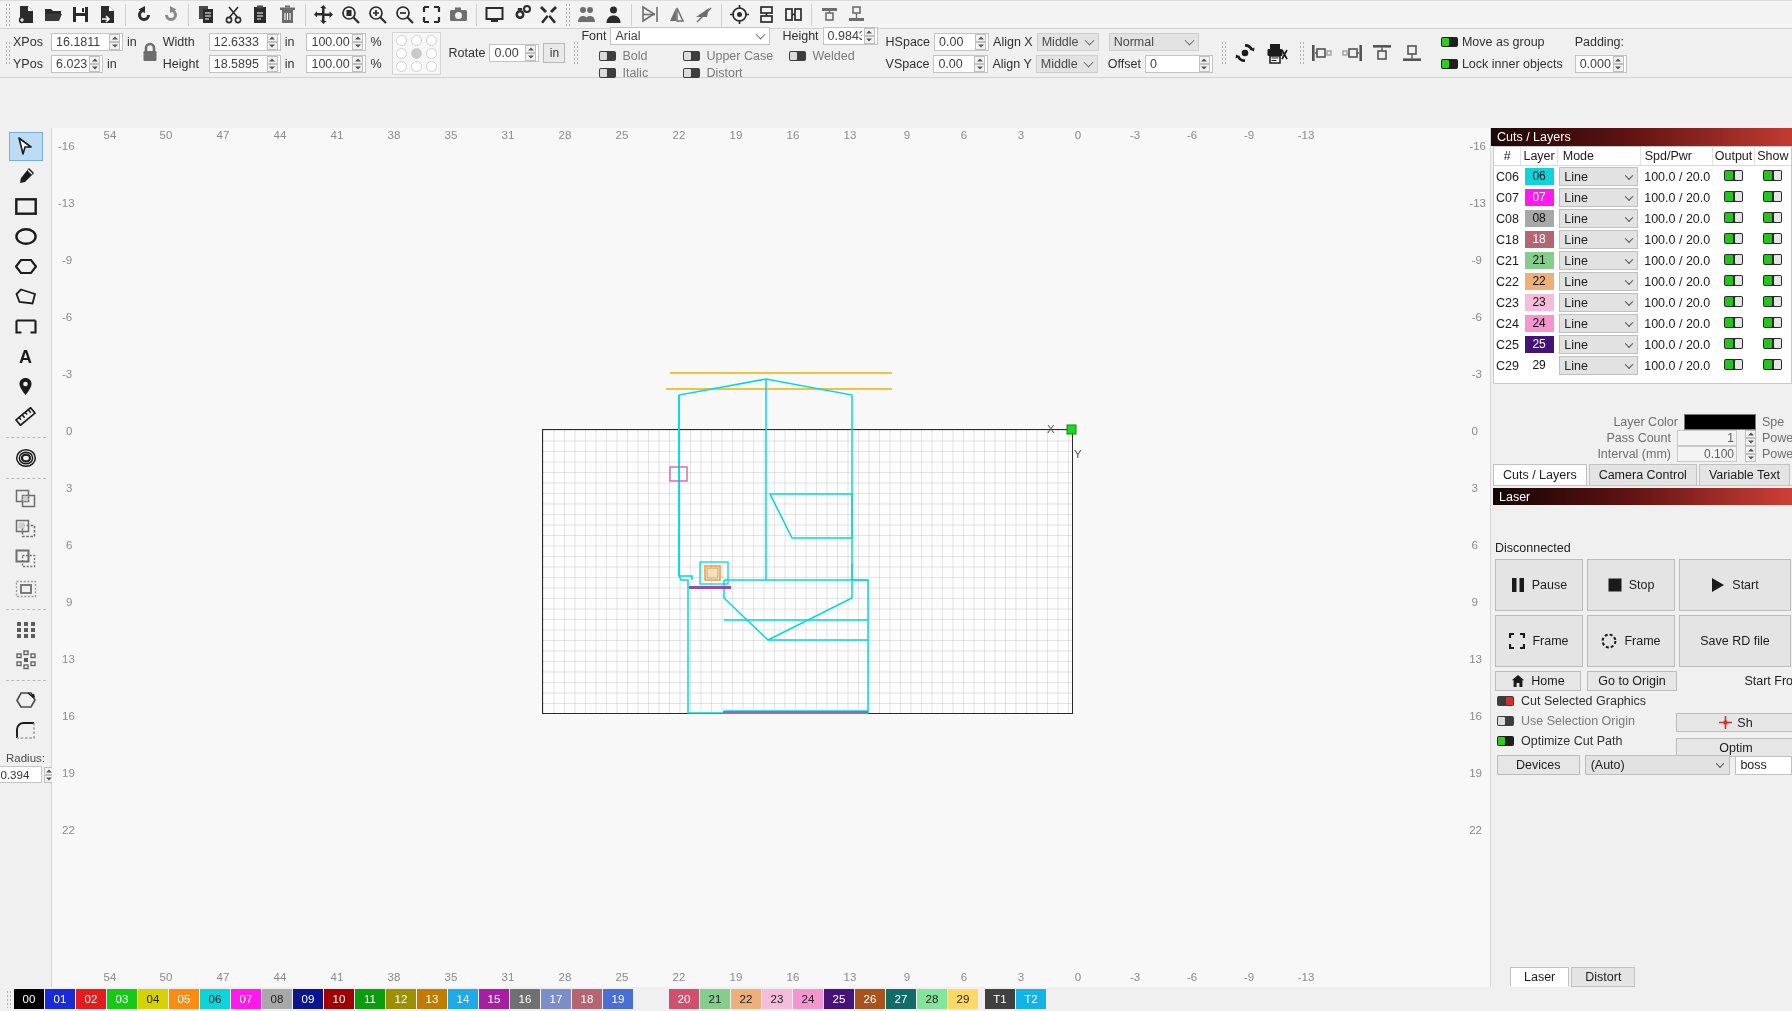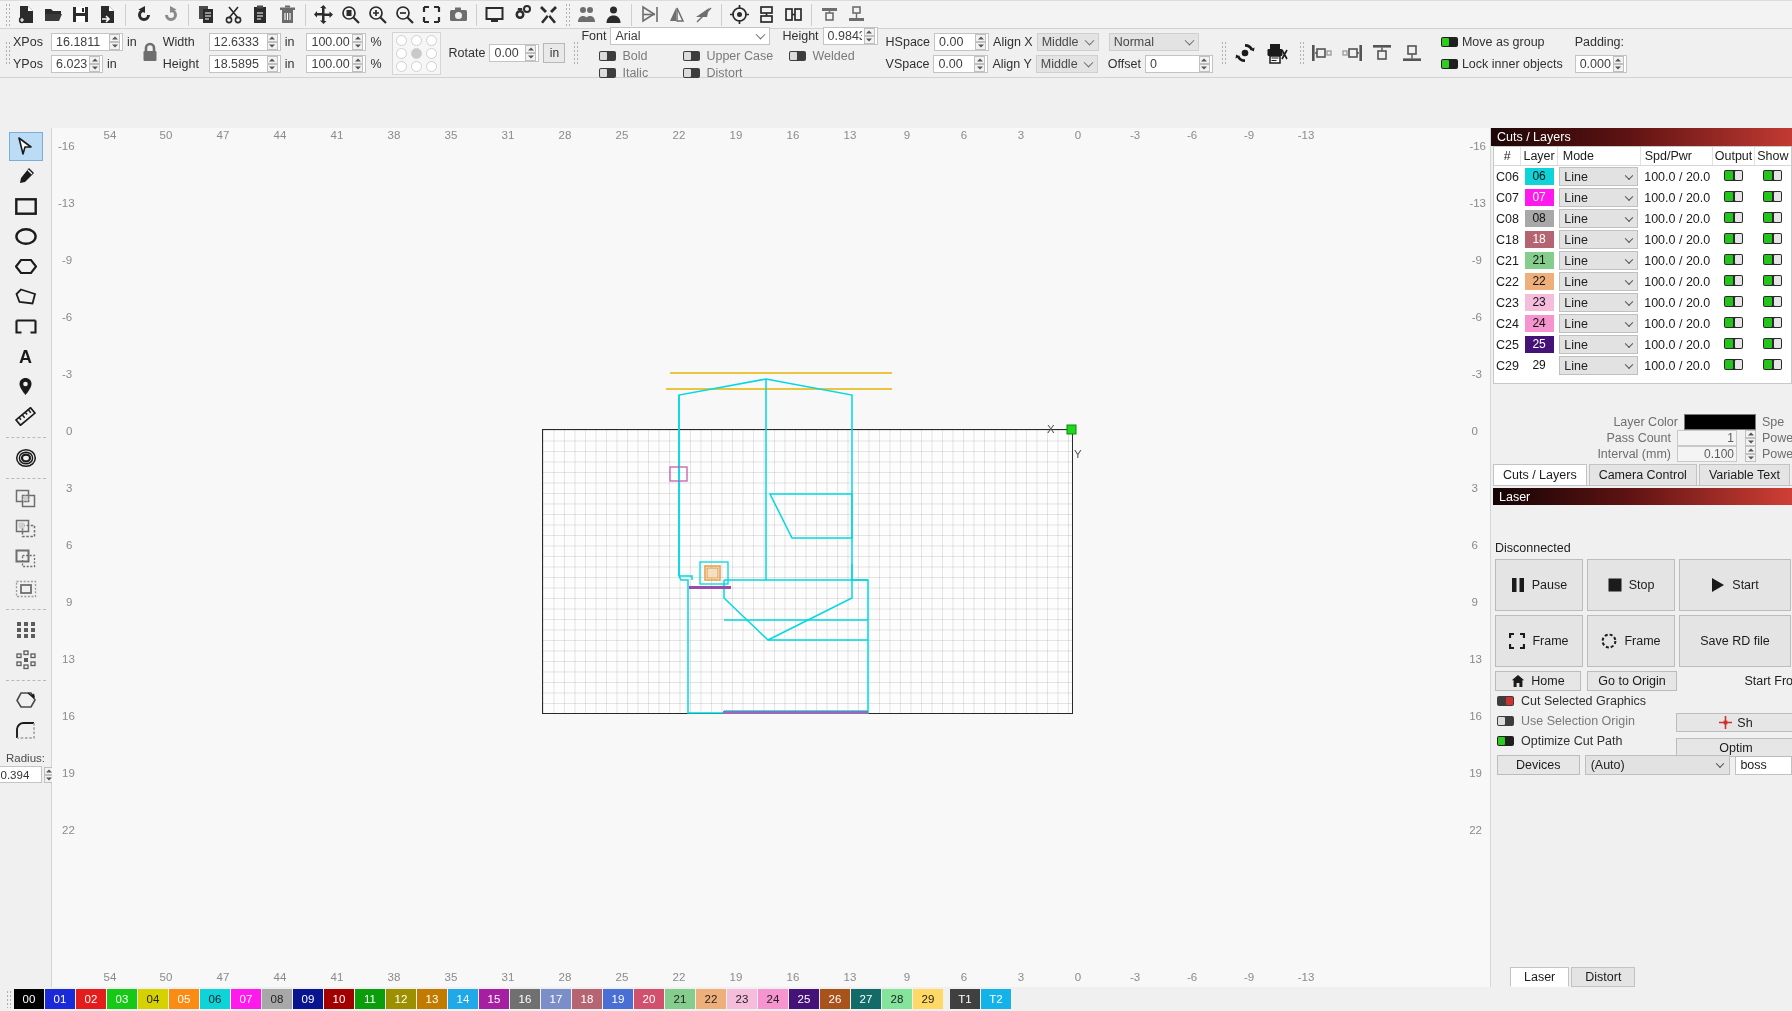--- a/index.html
+++ b/index.html
@@ -1280,21 +1280,21 @@
       <div class="pcell dark" style="background: rgb(162, 0, 0);">10</div>
       <div class="pcell dark" style="background: rgb(12, 157, 12);">11</div>
       <div class="pcell dark" style="background: rgb(156, 144, 0);">12</div>
       <div class="pcell dark" style="background: rgb(192, 123, 0);">13</div>
       <div class="pcell dark" style="background: rgb(31, 169, 232);">14</div>
       <div class="pcell dark" style="background: rgb(166, 31, 160);">15</div>
       <div class="pcell dark" style="background: rgb(112, 112, 112);">16</div>
       <div class="pcell dark" style="background: rgb(123, 142, 199);">17</div>
       <div class="pcell dark" style="background: rgb(181, 100, 114);">18</div>
       <div class="pcell dark" style="background: rgb(74, 111, 212);">19</div>
-      <div class="pcell dark" style="background: rgb(209, 80, 109);">20</div>
+      <div class="pcell dark" style="background: rgb(209, 80, 109); margin-left: 35px;">20</div>
       <div class="pcell light" style="background: rgb(132, 205, 141);">21</div>
       <div class="pcell light" style="background: rgb(238, 176, 123);">22</div>
       <div class="pcell light" style="background: rgb(245, 188, 220);">23</div>
       <div class="pcell light" style="background: rgb(245, 148, 207);">24</div>
       <div class="pcell dark" style="background: rgb(69, 18, 119);">25</div>
       <div class="pcell dark" style="background: rgb(168, 82, 28);">26</div>
       <div class="pcell dark" style="background: rgb(19, 107, 104);">27</div>
       <div class="pcell light" style="background: rgb(133, 228, 156);">28</div>
       <div class="pcell light" style="background: rgb(255, 216, 102);">29</div>
       <div class="psep"></div>

